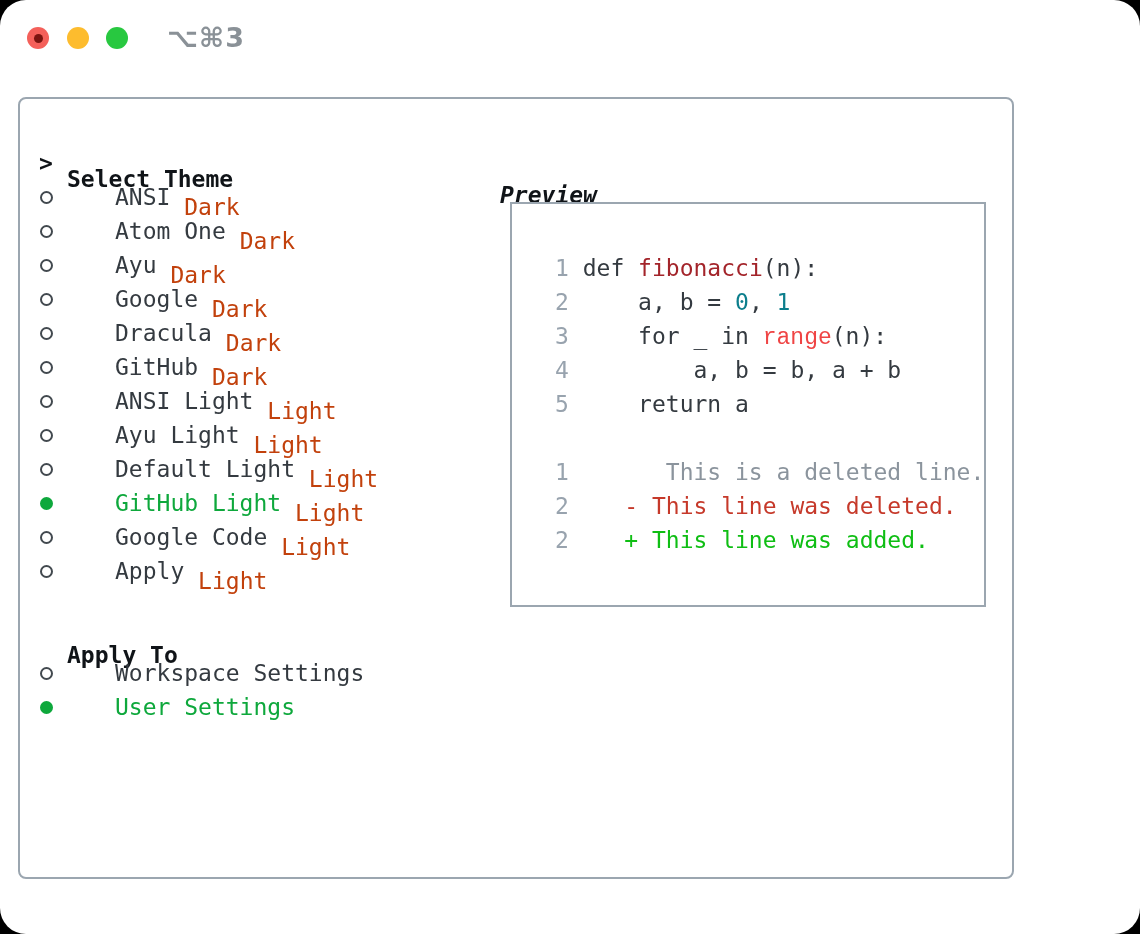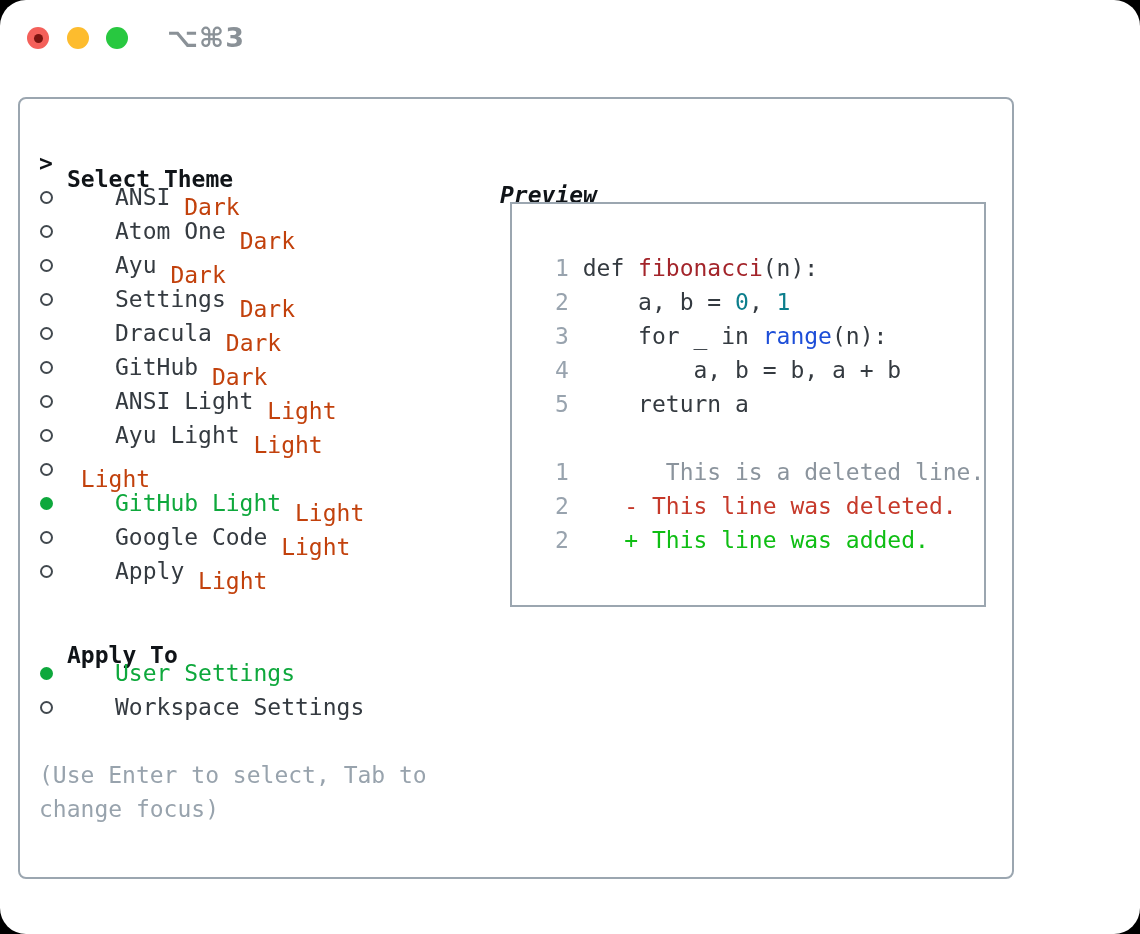--- a/index.html
+++ b/index.html
@@ -65,21 +65,21 @@
   .preview-box {
     position: absolute; left: 510px; top: 202px; width: 476px; height: 405px;
     border: 2px solid #9ba6b0; box-sizing: border-box; background: #ffffff;
   }
   .code-block { position: absolute; left: 527px; top: 251px; margin-left: 28px; }
   .crow { height: 34px; line-height: 34px; white-space: pre; }
   .tk-num     { color: #98a3ae; }
   .tk-plain   { color: #343a40; }
   .tk-func    { color: #a3242a; }
   .tk-number  { color: #0c7e8c; }
-  .tk-builtin { color: #1d4ed8; }
+  .tk-builtin { color: #ef4444; font-family: Liberation Mono, monospace; }
   .tk-context { color: #8b949d; }
   .tk-deleted { color: #c6392a; }
   .tk-added   { color: #0fbe14; text-align: right; }
 </style>
 </head>
 <body>
 
 <div class="window">
 
   <div class="traffic t-close">
@@ -93,41 +93,40 @@
   <div class="panel"></div>
 
   <div class="theme-list mono" id="theme-list">
     <div class="row">
       <span class="prefix"><span class="cursor">&gt;</span></span>
       <span class="hdr">Select Theme</span>
     </div>
   <div class="row"><span class="prefix"><span class="radio"></span></span><span class="t-name">ANSI</span><span class="t-variant">Dark</span></div>
       <div class="row"><span class="prefix"><span class="radio"></span></span><span class="t-name">Atom One</span><span class="t-variant">Dark</span></div>
       <div class="row"><span class="prefix"><span class="radio"></span></span><span class="t-name">Ayu</span><span class="t-variant">Dark</span></div>
-      <div class="row"><span class="prefix"><span class="radio"></span></span><span class="t-name">Settings</span><span class="t-variant">Dark</span></div>
+      <div class="row"><span class="prefix"><span class="radio"></span></span><span class="t-name">Google</span><span class="t-variant">Dark</span></div>
       <div class="row"><span class="prefix"><span class="radio"></span></span><span class="t-name">Dracula</span><span class="t-variant">Dark</span></div>
       <div class="row"><span class="prefix"><span class="radio"></span></span><span class="t-name">GitHub</span><span class="t-variant">Dark</span></div>
       <div class="row"><span class="prefix"><span class="radio"></span></span><span class="t-name">ANSI Light</span><span class="t-variant">Light</span></div>
       <div class="row"><span class="prefix"><span class="radio"></span></span><span class="t-name">Ayu Light</span><span class="t-variant">Light</span></div>
-      <div class="row"><span class="prefix"><span class="radio"></span></span><span class="t-variant">Light</span></div>
+      <div class="row"><span class="prefix"><span class="radio"></span></span><span class="t-name">Default Light</span><span class="t-variant">Light</span></div>
       <div class="row"><span class="prefix"><span class="radio sel"></span></span><span class="t-name sel-green">GitHub Light</span><span class="t-variant">Light</span></div>
       <div class="row"><span class="prefix"><span class="radio"></span></span><span class="t-name">Google Code</span><span class="t-variant">Light</span></div>
       <div class="row"><span class="prefix"><span class="radio"></span></span><span class="t-name">Apply</span><span class="t-variant">Light</span></div>
     </div>
 
   <div class="apply-block mono" id="apply-block">
     <div class="row">
       <span class="prefix"></span>
       <span class="hdr">Apply To</span>
     </div>
-  <div class="row"><span class="prefix"><span class="radio sel"></span></span><span class="t-name sel-green">User Settings</span></div>
-      <div class="row"><span class="prefix"><span class="radio"></span></span><span class="t-name">Workspace Settings</span></div>
+  <div class="row"><span class="prefix"><span class="radio"></span></span><span class="t-name">Workspace Settings</span></div>
+      <div class="row"><span class="prefix"><span class="radio sel"></span></span><span class="t-name sel-green">User Settings</span></div>
     </div>
 
-  <div class="hint mono">(Use Enter to select, Tab to change focus)</div>
 
   <div class="preview-label mono hdr">Preview</div>
 
   <div class="preview-box"></div>
 
   <div class="code-block mono" id="code-block">
       <div class="crow"><span class="tk-num">1</span><span class="tk-plain"> def </span><span class="tk-func">fibonacci</span><span class="tk-plain">(n):</span></div>
       <div class="crow"><span class="tk-num">2</span><span class="tk-plain">     a, b = </span><span class="tk-number">0</span><span class="tk-plain">, </span><span class="tk-number">1</span></div>
       <div class="crow"><span class="tk-num">3</span><span class="tk-plain">     for _ in </span><span class="tk-builtin">range</span><span class="tk-plain">(n):</span></div>
       <div class="crow"><span class="tk-num">4</span><span class="tk-plain">         a, b = b, a + b</span></div>

